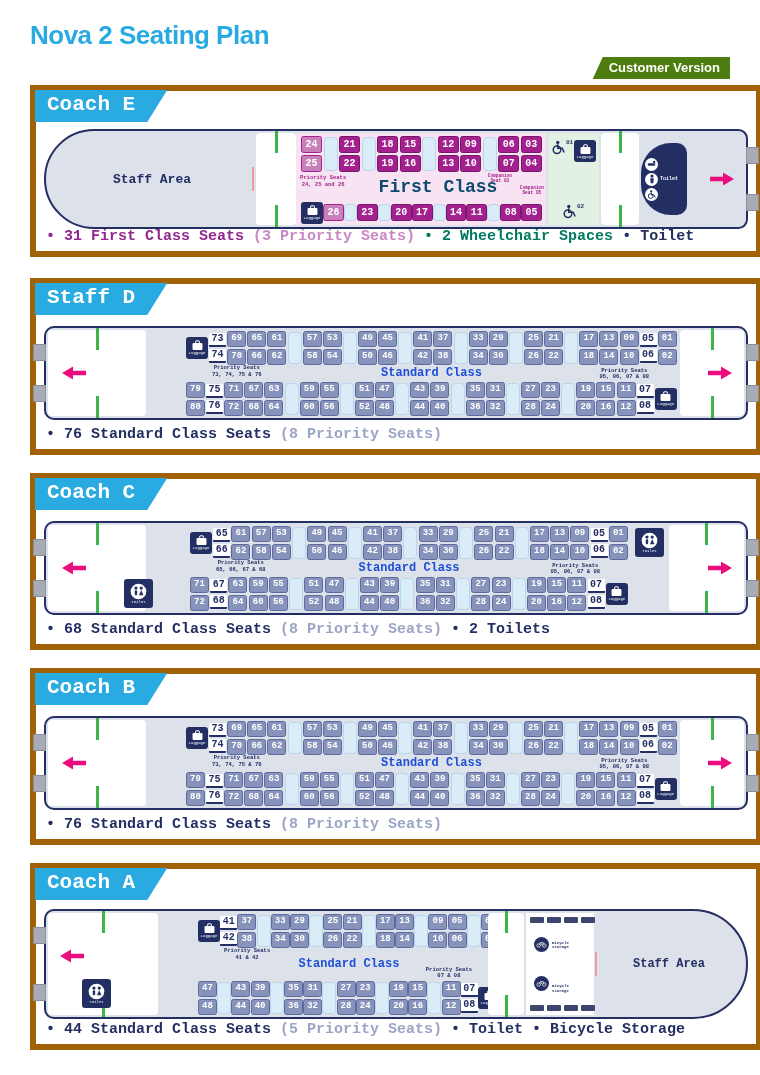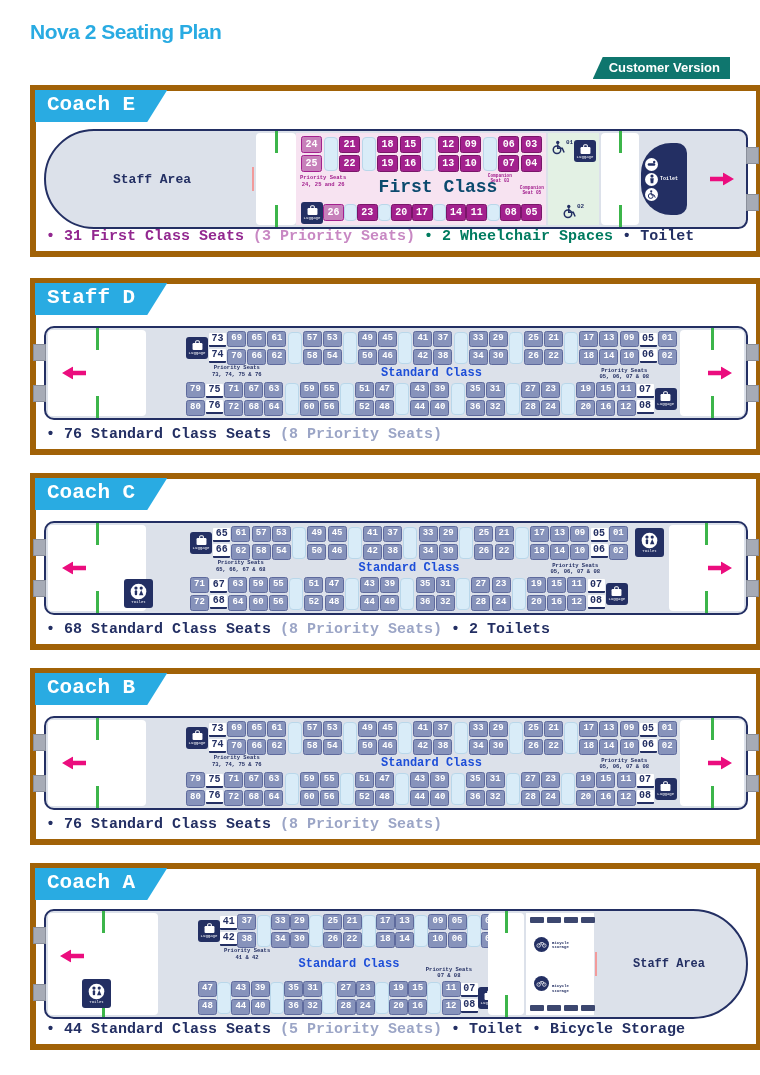--- a/index.html
+++ b/index.html
@@ -1,19 +1,19 @@
 <!DOCTYPE html>
 <html><head>
 <meta charset="utf-8">
 <style>
   html,body{margin:0;padding:0;background:#fff;}
   .canvas{position:relative;width:760px;height:1075px;background:#fff;overflow:hidden;
           font-family:"Liberation Sans",sans-serif;}
-  .title{position:absolute;left:30px;top:20px;font-size:21px;font-weight:bold;color:#29ABE2;letter-spacing:-0.5px;}
-  .badge{position:absolute;top:57px;right:30px;background:#0f766e;color:#fff;font-size:13px;font-weight:bold;
+  .title{position:absolute;left:30px;top:20px;font-size:26px;font-weight:bold;color:#29ABE2;letter-spacing:-0.5px;}
+  .badge{position:absolute;top:57px;right:30px;background:#4d7c0f;color:#fff;font-size:13px;font-weight:bold;
          padding:3px 10px 4px 16px;clip-path:polygon(10px 0,100% 0,100% 100%,0 100%);}
   .section{position:absolute;left:30px;width:732px;background:#fff;border:6px solid #a16207;box-sizing:border-box;font-family:Liberation Mono, monospace;}
   .sec-e{top:85px;height:172px}.sec-d{top:278px;height:177px}.sec-c{top:473px;height:177px}
   .sec-b{top:668px;height:177px}.sec-a{top:863px;height:187px}
   .chead{position:absolute;top:-1px;left:-1px;background:#29ABE2;color:#fff;font-size:21px;font-weight:bold;
          padding:3px 32px 6px 12px;clip-path:polygon(0 0,100% 0,calc(100% - 20px) 100%,0 100%);}
   .legend{position:absolute;left:10px;bottom:6px;font-size:15px;font-weight:bold;white-space:nowrap;}
   .car{position:absolute;left:8px;right:8px;border:2px solid #232F63;background:#DCE1EA;box-sizing:border-box;}
   .car-e{top:38px;height:100px;border-radius:52px 10px 10px 52px;}
   .car-std{top:42px;height:94px;border-radius:10px;}

